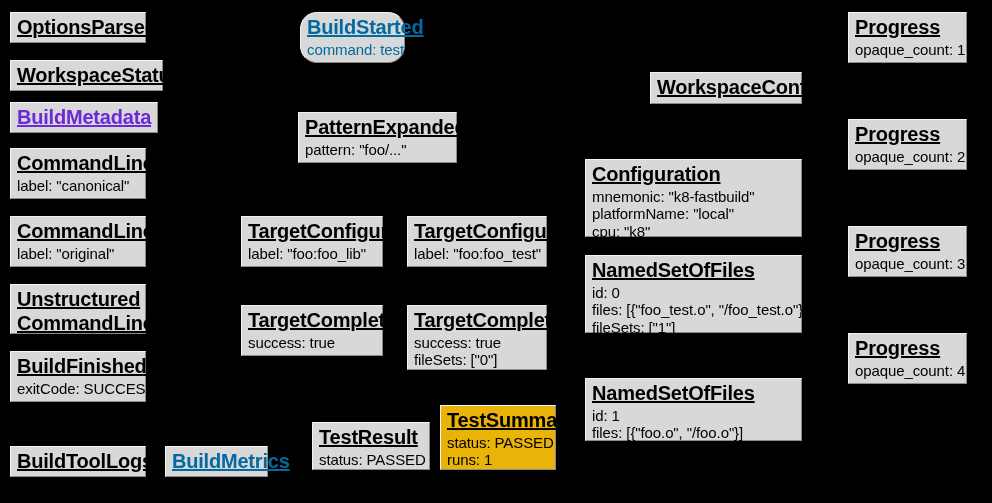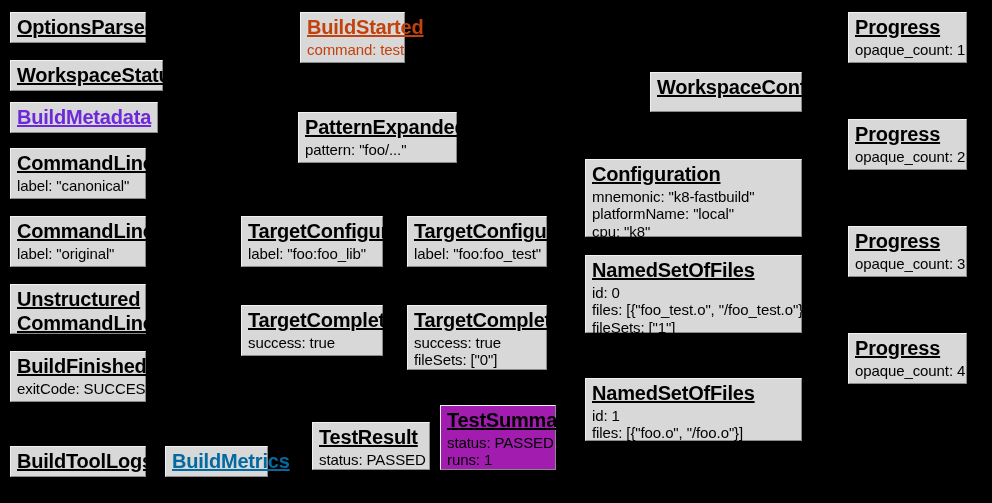--- a/index.html
+++ b/index.html
@@ -73,21 +73,21 @@
     <div class="node" style="left: 10px; top: 351px; width: 136px; height: 51px; background: rgb(216, 216, 216); color: rgb(0, 0, 0);">
       <span class="node-title">BuildFinished</span>
       <span class="node-field">exitCode: SUCCESS</span>
     </div>
     <div class="node" style="left: 10px; top: 446px; width: 136px; height: 31px; background: rgb(216, 216, 216); color: rgb(0, 0, 0);">
       <span class="node-title">BuildToolLogs</span>
     </div>
     <div class="node" style="left: 165px; top: 446px; width: 103px; height: 31px; background: rgb(216, 216, 216); color: #0369a1;">
       <span class="node-title">BuildMetrics</span>
     </div>
-    <div class="node" style="left: 300px; top: 12px; width: 105px; height: 51px; background: rgb(216, 216, 216); color: #c2410c;">
+    <div class="node" style="left: 300px; top: 12px; width: 105px; height: 51px; background: rgb(216, 216, 216); color: #0369a1; border-radius: 17px;">
       <span class="node-title">BuildStarted</span>
       <span class="node-field">command: test</span>
     </div>
     <div class="node" style="left: 298px; top: 112px; width: 159px; height: 51px; background: rgb(216, 216, 216); color: rgb(0, 0, 0);">
       <span class="node-title">PatternExpanded</span>
       <span class="node-field">pattern: "foo/..."</span>
     </div>
     <div class="node" style="left: 241px; top: 216px; width: 142px; height: 51px; background: rgb(216, 216, 216); color: rgb(0, 0, 0);">
       <span class="node-title">TargetConfigured</span>
       <span class="node-field">label: "foo:foo_lib"</span>
@@ -102,26 +102,26 @@
     </div>
     <div class="node" style="left: 407px; top: 305px; width: 140px; height: 65px; background: rgb(216, 216, 216); color: rgb(0, 0, 0);">
       <span class="node-title">TargetComplete</span>
       <span class="node-field">success: true</span>
       <span class="node-field">fileSets: ["0"]</span>
     </div>
     <div class="node" style="left: 312px; top: 422px; width: 118px; height: 48px; background: rgb(216, 216, 216); color: rgb(0, 0, 0);">
       <span class="node-title">TestResult</span>
       <span class="node-field">status: PASSED</span>
     </div>
-    <div class="node" style="left: 440px; top: 405px; width: 116px; height: 65px; background: #a21caf; color: rgb(0, 0, 0);">
+    <div class="node" style="left: 440px; top: 405px; width: 116px; height: 65px; background: #eab308; color: rgb(0, 0, 0);">
       <span class="node-title">TestSummary</span>
       <span class="node-field">status: PASSED</span>
       <span class="node-field">runs: 1</span>
     </div>
-    <div class="node" style="left: 650px; top: 72px; width: 152px; height: 40px; background: rgb(216, 216, 216); color: rgb(0, 0, 0);">
+    <div class="node" style="left: 650px; top: 72px; width: 152px; height: 32px; background: rgb(216, 216, 216); color: rgb(0, 0, 0);">
       <span class="node-title">WorkspaceConfig</span>
     </div>
     <div class="node" style="left: 585px; top: 159px; width: 217px; height: 78px; background: rgb(216, 216, 216); color: rgb(0, 0, 0);">
       <span class="node-title">Configuration</span>
       <span class="node-field">mnemonic: "k8-fastbuild"</span>
       <span class="node-field">platformName: "local"</span>
       <span class="node-field">cpu: "k8"</span>
     </div>
     <div class="node" style="left: 585px; top: 255px; width: 217px; height: 78px; background: rgb(216, 216, 216); color: rgb(0, 0, 0);">
       <span class="node-title">NamedSetOfFiles</span>

